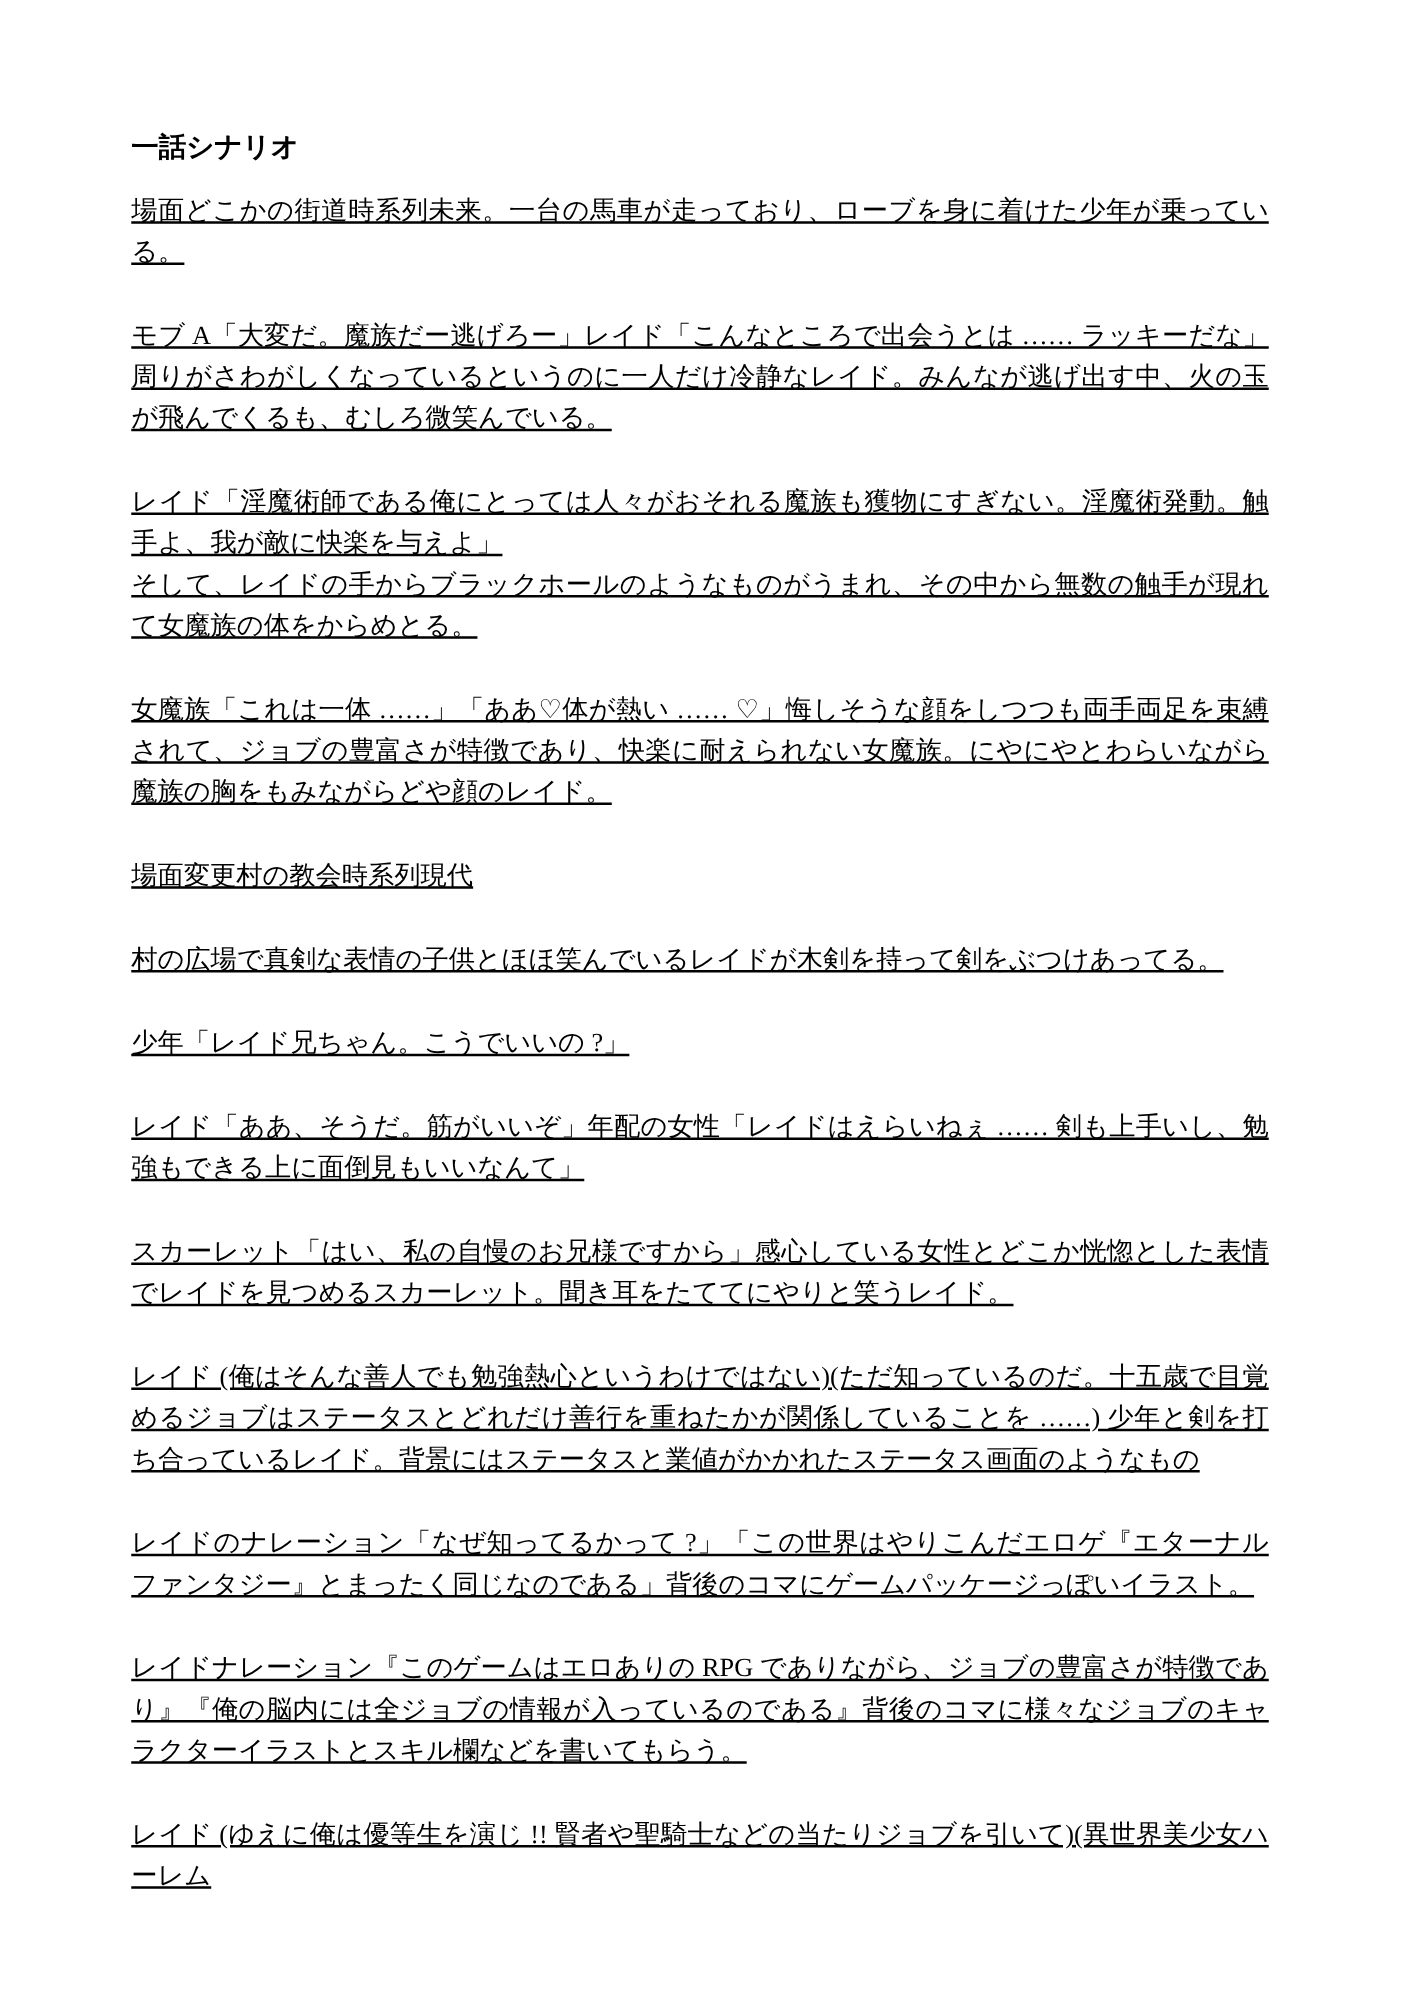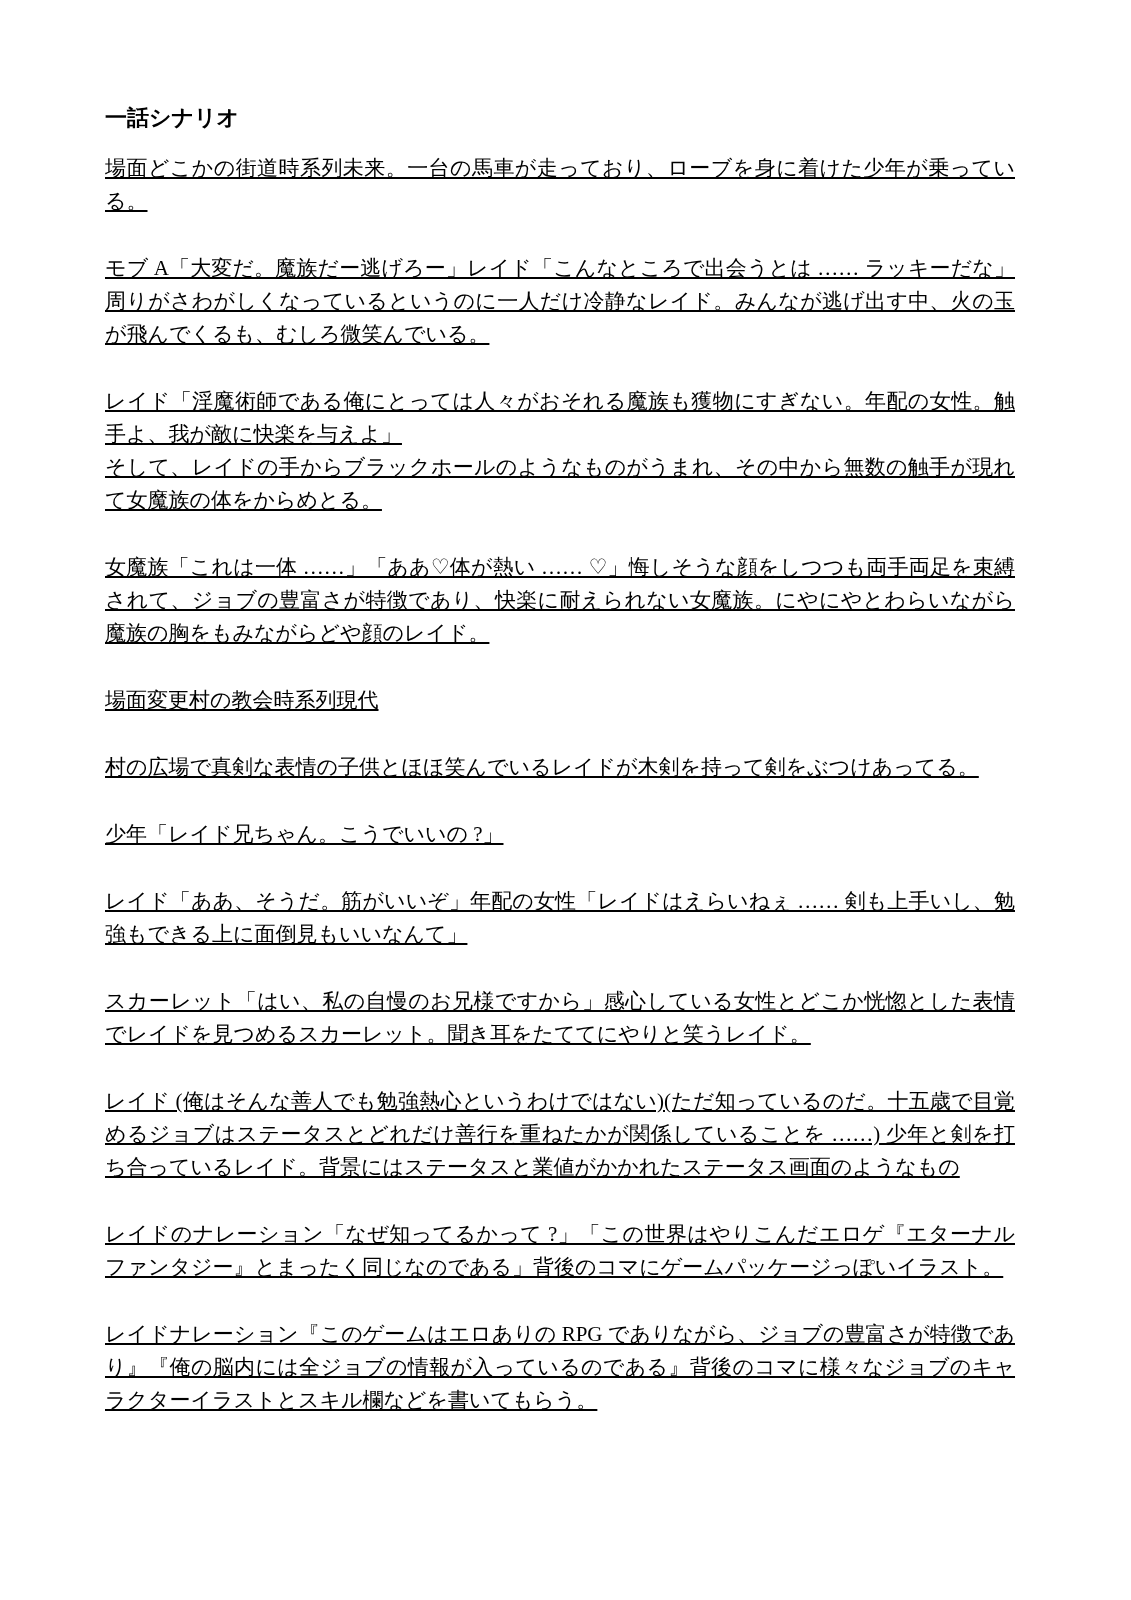--- a/index.html
+++ b/index.html
@@ -38,24 +38,25 @@
   }
 </style>
 </head>
 <body>
 
 <div class="page">
   <h1 class="doc-heading">一話シナリオ</h1>
 
   <p class="para">場面どこかの街道時系列未来。一台の馬車が走っており、ローブを身に着けた少年が乗っている。</p>
   <p class="para">モブ A「大変だ。魔族だー逃げろー」レイド「こんなところで出会うとは …… ラッキーだな」周りがさわがしくなっているというのに一人だけ冷静なレイド。みんなが逃げ出す中、火の玉が飛んでくるも、むしろ微笑んでいる。</p>
-  <p class="para no-gap-after">レイド「淫魔術師である俺にとっては人々がおそれる魔族も獲物にすぎない。年配の女性。触手よ、我が敵に快楽を与えよ」</p>
+  <p class="para no-gap-after">レイド「淫魔術師である俺にとっては人々がおそれる魔族も獲物にすぎない。淫魔術発動。触手よ、我が敵に快楽を与えよ」</p>
   <p class="para">そして、レイドの手からブラックホールのようなものがうまれ、その中から無数の触手が現れて女魔族の体をからめとる。</p>
   <p class="para">女魔族「これは一体 ……」「ああ♡体が熱い …… ♡」悔しそうな顔をしつつも両手両足を束縛されて、ジョブの豊富さが特徴であり、快楽に耐えられない女魔族。にやにやとわらいながら魔族の胸をもみながらどや顔のレイド。</p>
   <p class="para">場面変更村の教会時系列現代</p>
   <p class="para">村の広場で真剣な表情の子供とほほ笑んでいるレイドが木剣を持って剣をぶつけあってる。</p>
   <p class="para">少年「レイド兄ちゃん。こうでいいの ?」</p>
   <p class="para">レイド「ああ、そうだ。筋がいいぞ」年配の女性「レイドはえらいねぇ …… 剣も上手いし、勉強もできる上に面倒見もいいなんて」</p>
   <p class="para">スカーレット「はい、私の自慢のお兄様ですから」感心している女性とどこか恍惚とした表情でレイドを見つめるスカーレット。聞き耳をたててにやりと笑うレイド。</p>
   <p class="para">レイド (俺はそんな善人でも勉強熱心というわけではない)(ただ知っているのだ。十五歳で目覚めるジョブはステータスとどれだけ善行を重ねたかが関係していることを ……) 少年と剣を打ち合っているレイド。背景にはステータスと業値がかかれたステータス画面のようなもの</p>
   <p class="para">レイドのナレーション「なぜ知ってるかって ?」「この世界はやりこんだエロゲ『エターナルファンタジー』とまったく同じなのである」背後のコマにゲームパッケージっぽいイラスト。</p>
   <p class="para">レイドナレーション『このゲームはエロありの RPG でありながら、ジョブの豊富さが特徴であり』『俺の脳内には全ジョブの情報が入っているのである』背後のコマに様々なジョブのキャラクターイラストとスキル欄などを書いてもらう。</p>
+  <p class="para">レイド (ゆえに俺は優等生を演じ !! 賢者や聖騎士などの当たりジョブを引いて)(異世界美少女ハーレム</p>
 </div>
 
 </body></html>

